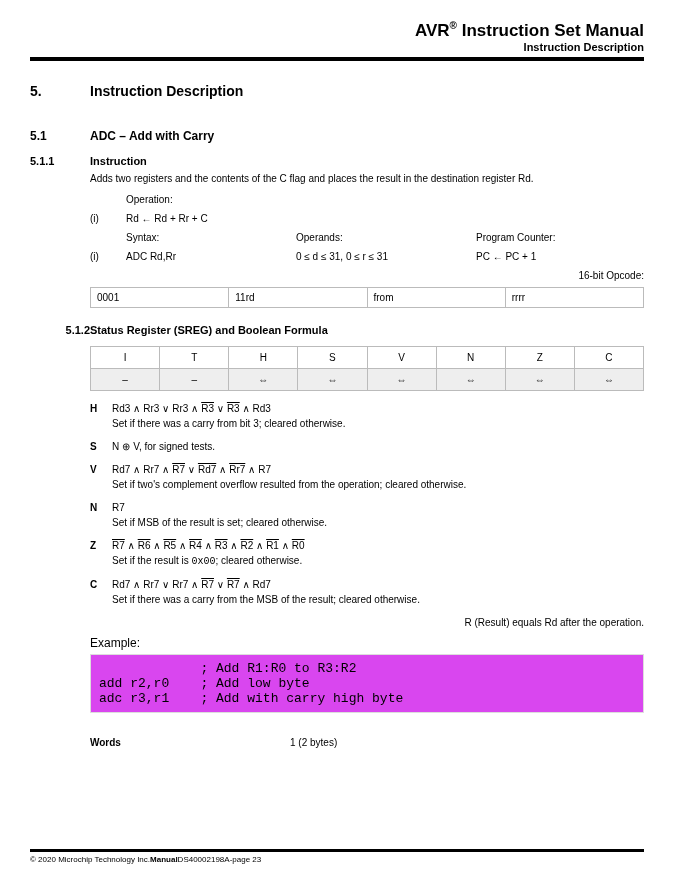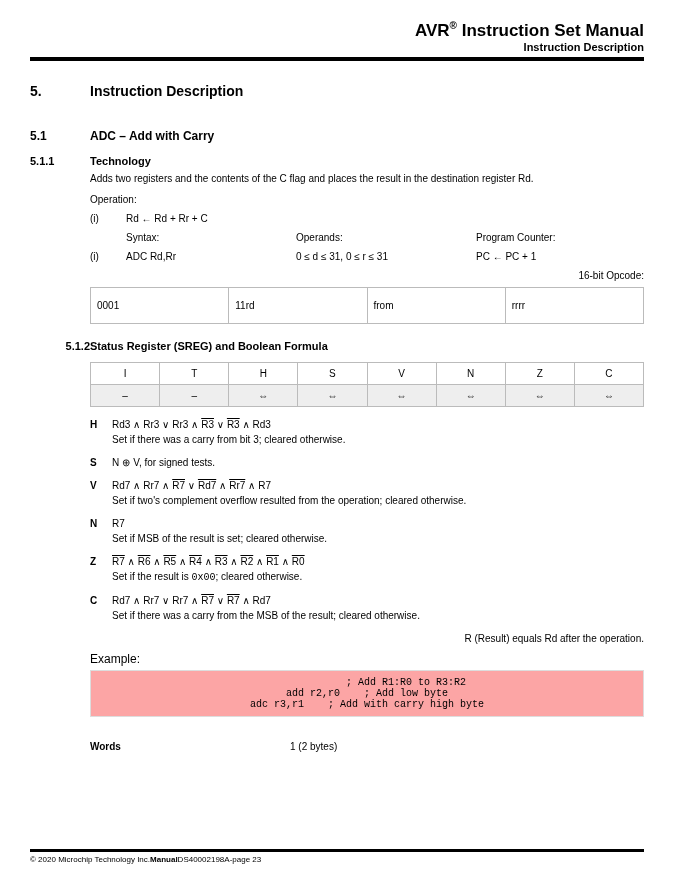--- a/index.html
+++ b/index.html
@@ -22,36 +22,36 @@
   .doc-subtitle { font-size: 11px; font-weight: bold; }
   .hr-bar { height: 4px; background: #000; margin-bottom: 22px; }
   .row { display: flex; }
   .secnum { width: 60px; font-weight: bold; }
   .sectitle { font-weight: bold; }
   .h1 { font-size: 14px; margin-bottom: 30px; }
   .h2 { font-size: 12px; margin-bottom: 12px; }
   .h3 { font-size: 11px; margin-bottom: 6px; }
   .body-indent { margin-left: 60px; }
   .desc-p { font-size: 10px; margin-bottom: 10px; }
-  .op-label { font-size: 10px; margin-bottom: 8px; }
+  .op-label { margin-left: 36px; font-size: 10px; margin-bottom: 8px; }
   .op-row { display: flex; font-size: 10px; margin-bottom: 8px; }
   .op-i { width: 36px; }
   .op-col1 { width: 170px; }
   .op-col2 { width: 180px; }
   .op-col3 { }
   .opcode-label { font-size: 10px; margin-bottom: 6px; margin-top: 6px; text-align: right; }
   table.opcode, table.sreg {
     border-collapse: collapse;
     width: 100%;
     font-size: 10px;
     table-layout: fixed;
   }
   table.opcode td {
     border: 1px solid #bbb;
-    padding: 12px 6px;
+    padding: 4px 6px;
     background: #fff;
   }
   .sreg-wrap { margin-left: 60px; margin-top: 10px; }
   table.sreg th {
     border: 1px solid #bbb;
     padding: 5px;
     font-weight: normal;
     text-align: center;
     background: #fff;
   }
@@ -64,28 +64,27 @@
   .flag-block { margin-left: 60px; margin-top: 12px; font-size: 10px; }
   .flag-row { display: flex; margin-bottom: 4px; }
   .flag-letter { width: 22px; font-weight: bold; }
   .flag-formula { }
   .flag-desc { margin-left: 22px; margin-bottom: 12px; }
   .ov { text-decoration: overline; }
   .result-p { margin-left: 40px; font-size: 10px; margin-bottom: 8px; text-align: right; }
   .example-label { margin-left: 60px; font-size: 12px; margin-bottom: 4px; }
   .code-block {
     margin-left: 60px;
-    background: #fca5a5;
+    background: #d946ef;
     border: 1px solid #ddd;
     padding: 6px 8px;
     font-family: "Courier New", monospace;
-    font-size: 10px;
+    font-size: 13px;
     white-space: pre;
     margin-bottom: 12px;
-    text-align: center;
   }
   .words-row { margin-left: 60px; display: flex; font-size: 10px; margin-top: 24px; }
   .words-label { font-weight: bold; width: 200px; }
   .footer {
     position: absolute;
     left: 30px; right: 30px; bottom: 18px;
   }
   .footer-bar { height: 3px; background: #000; margin-bottom: 3px; }
   .footer-row { display: flex; font-size: 8px; }
   .footer-center { font-weight: bold; }
@@ -105,21 +104,21 @@
   <div class="sectitle">Instruction Description</div>
 </div>
 
 <div class="row h2">
   <div class="secnum">5.1</div>
   <div class="sectitle">ADC – Add with Carry</div>
 </div>
 
 <div class="row h3">
   <div class="secnum">5.1.1</div>
-  <div class="sectitle">Technology</div>
+  <div class="sectitle">Instruction</div>
 </div>
 
 <div class="body-indent">
   <p class="desc-p">Adds two registers and the contents of the C flag and places the result in the destination register Rd.</p>
   <p class="op-label">Operation:</p>
   <div class="op-row">
     <div class="op-i">(i)</div>
     <div>Rd ← Rd + Rr + C</div>
   </div>
   <div class="op-row">

